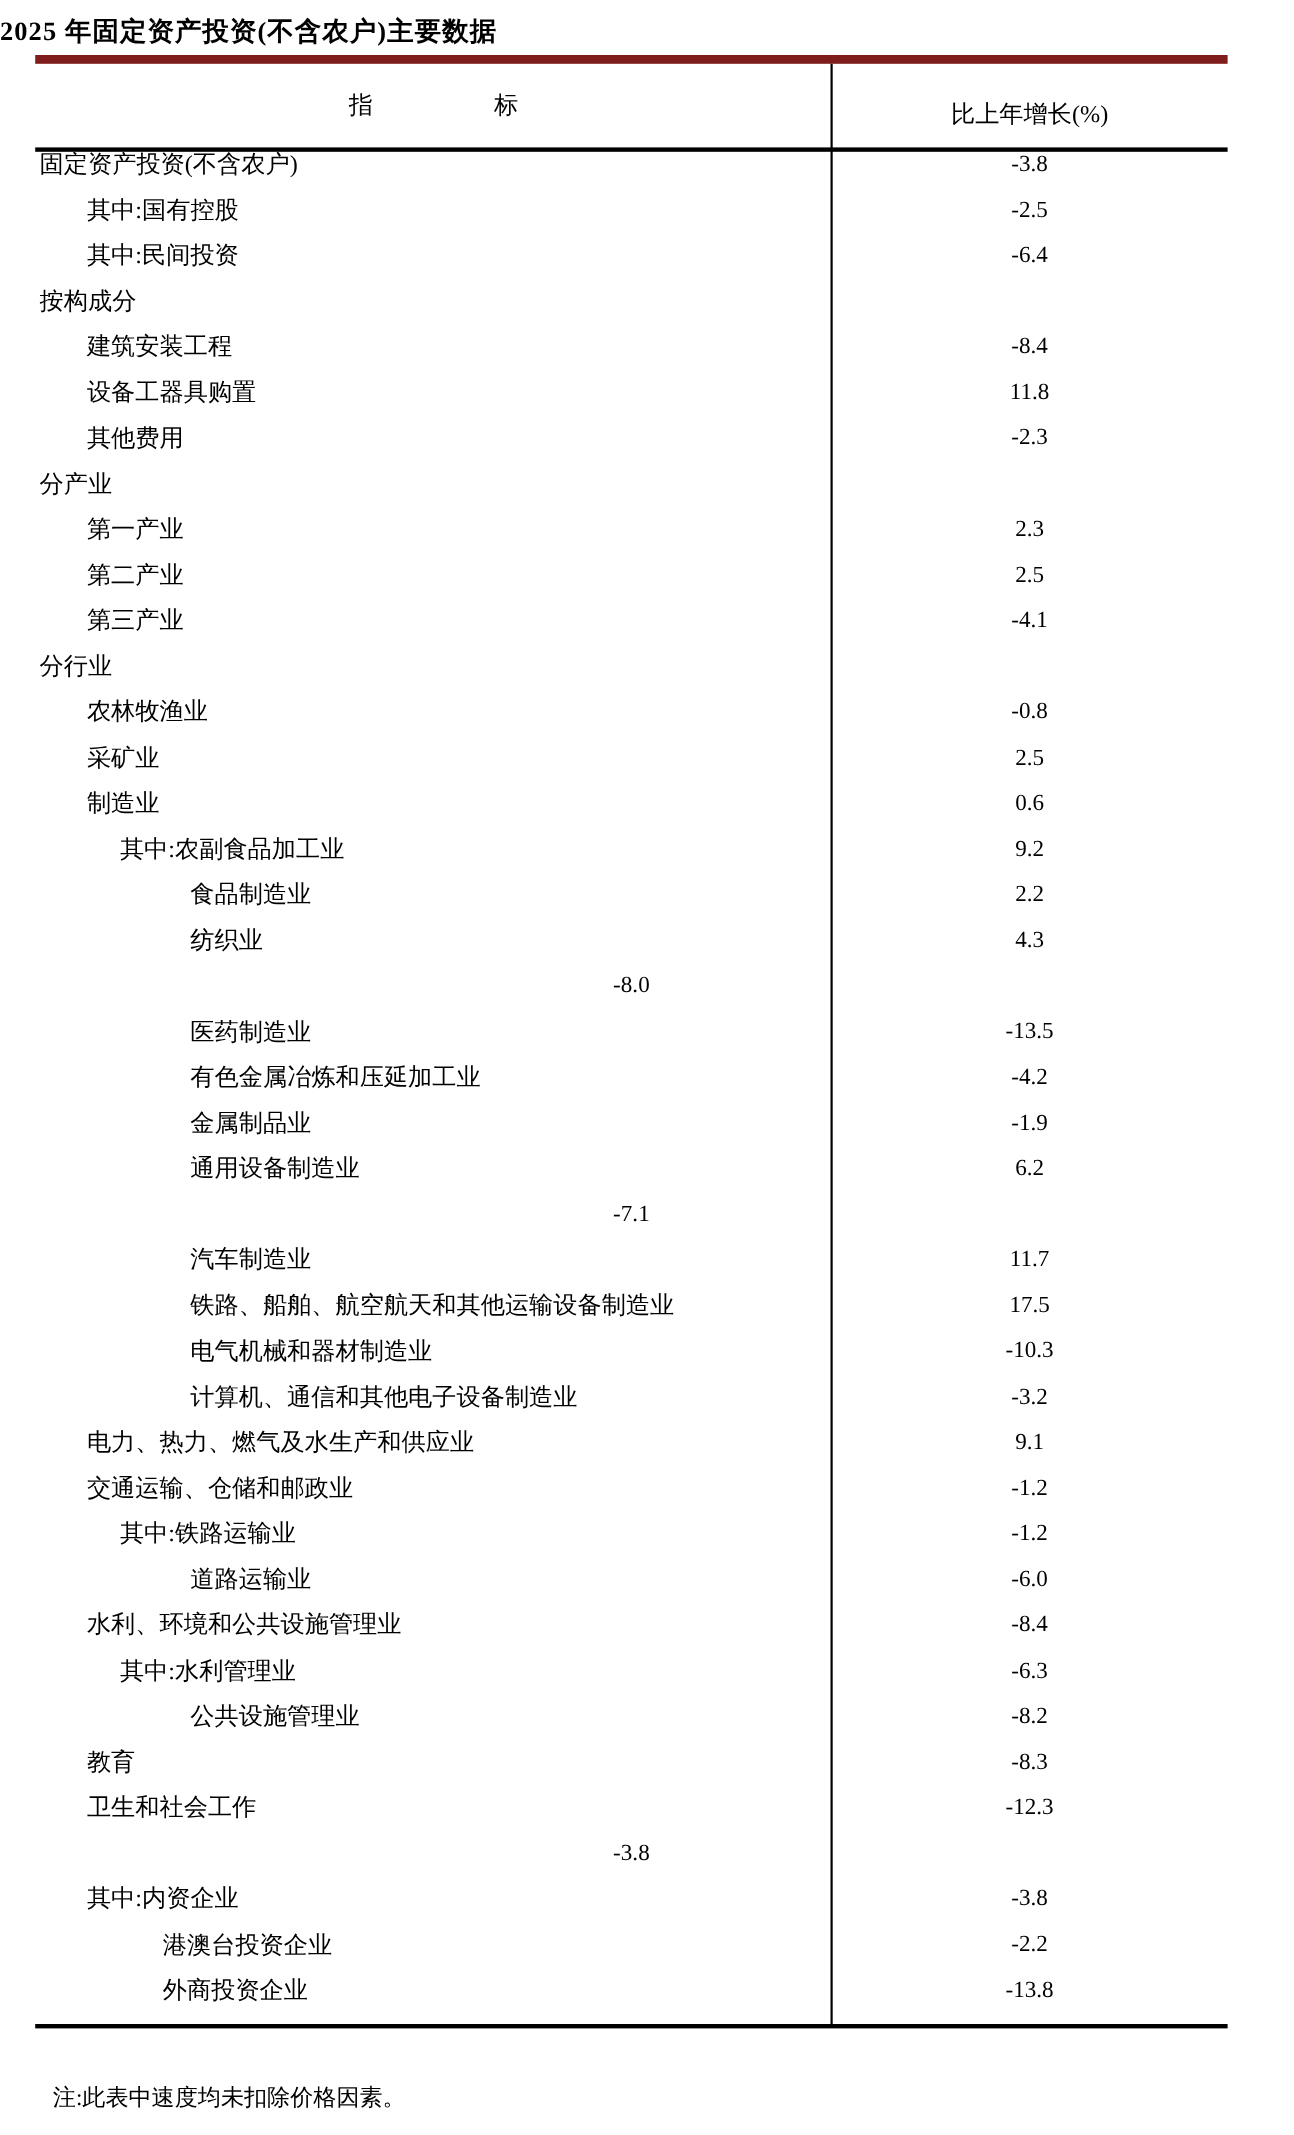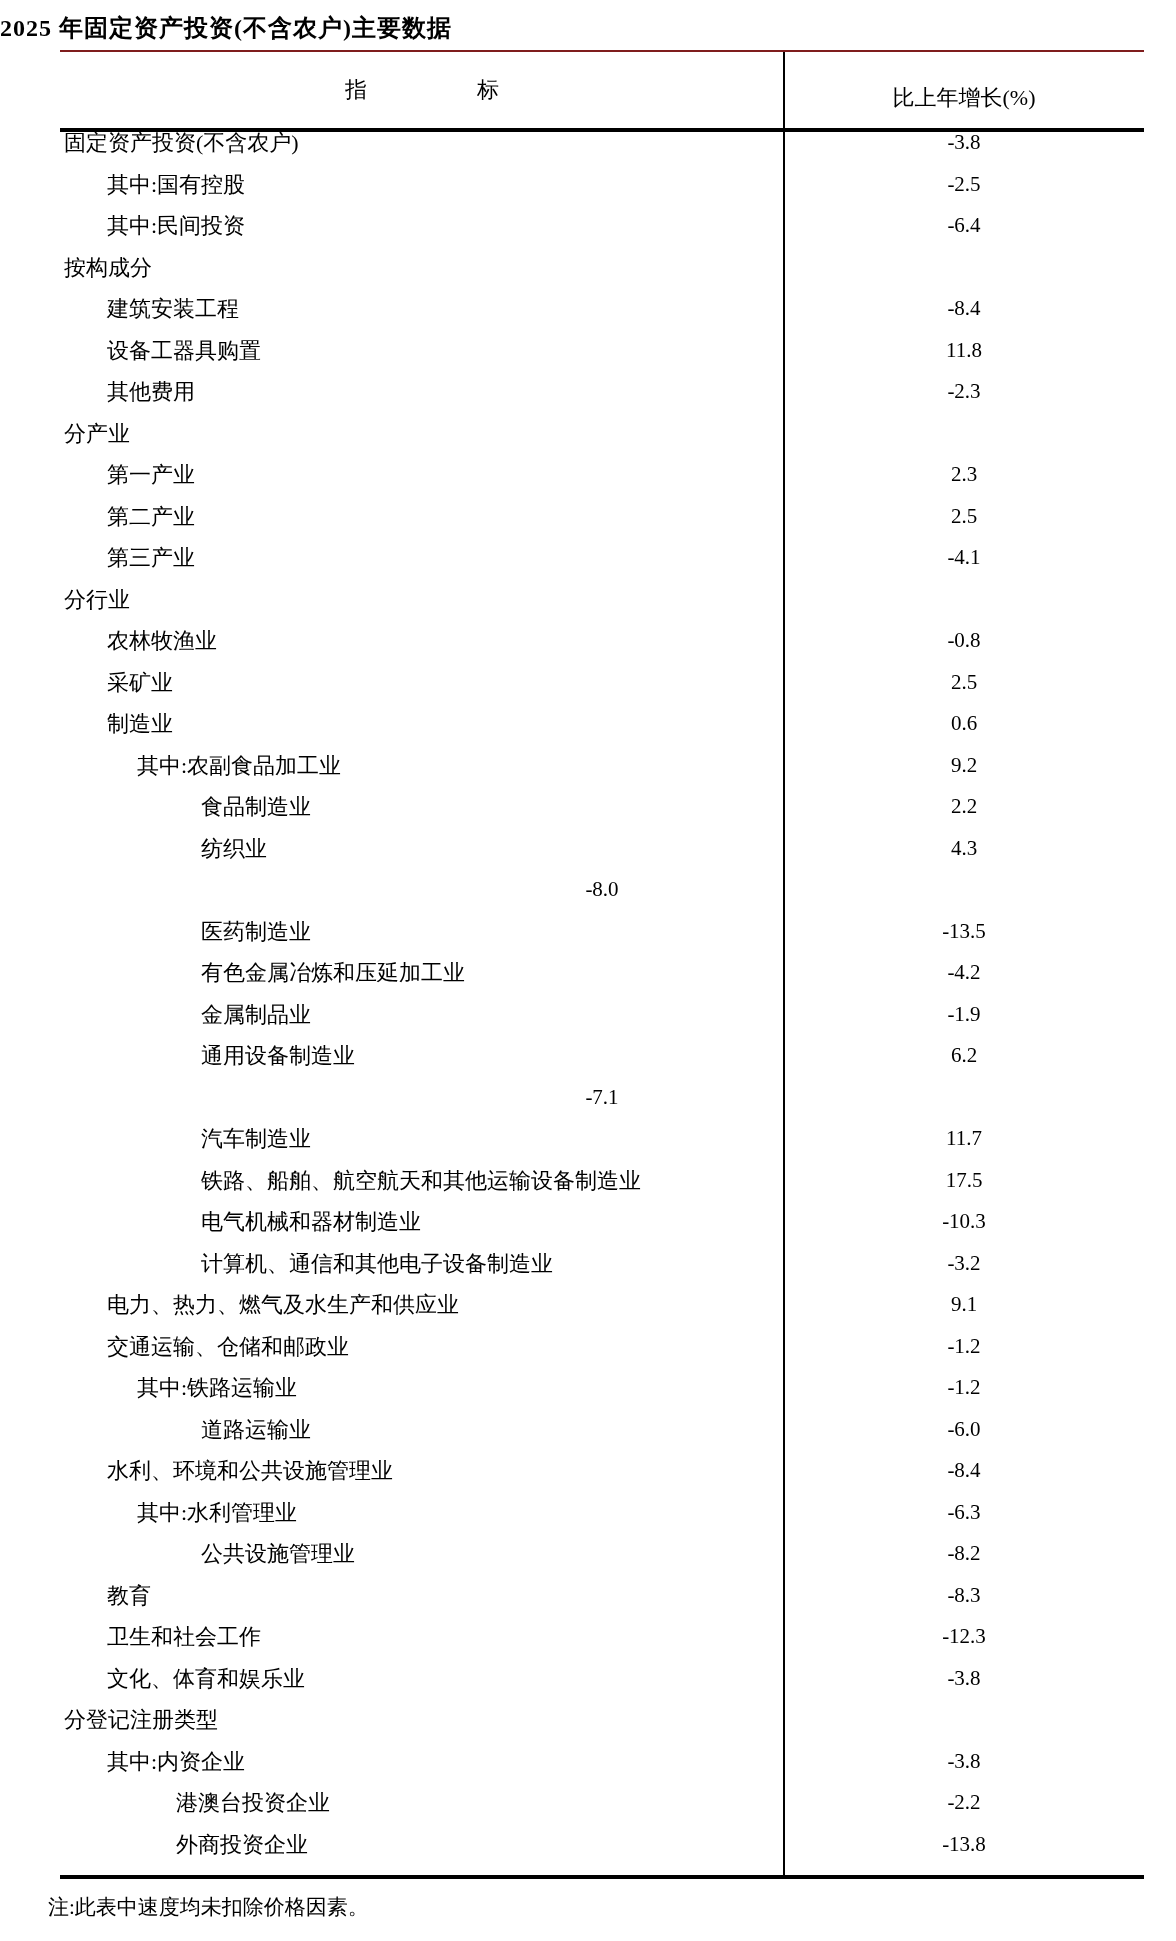--- a/index.html
+++ b/index.html
@@ -18,24 +18,24 @@
     left: 0;
     width: 100%;
     text-align: left;
     font-size: 24px;
     font-weight: bold;
     letter-spacing: 1px;
     white-space: pre;
   }
   .table {
     position: absolute;
-    left: 60px;
+    left: 32px;
     top: 50px;
     width: 1084px;
-    border-top: 2px solid #7f1d1d;
+    border-top: 8px solid #7f1d1d;
     border-bottom: 4px solid #000;
     box-sizing: content-box;
   }
   .vdivider {
     position: absolute;
     left: 723px;
     top: 0;
     bottom: 0;
     width: 2px;
     background: #000;
@@ -248,26 +248,21 @@
         </div>
         <div class="row lv1">
           <div class="label">教育</div>
           <div class="value">-8.3</div>
         </div>
         <div class="row lv1">
           <div class="label">卫生和社会工作</div>
           <div class="value">-12.3</div>
         </div>
         <div class="row lv1">
-          <div class="label">文化、体育和娱乐业</div>
           <div class="value">-3.8</div>
-        </div>
-        <div class="row lv0">
-          <div class="label">分登记注册类型</div>
-          <div class="value"></div>
         </div>
         <div class="row lv1">
           <div class="label">其中:内资企业</div>
           <div class="value">-3.8</div>
         </div>
         <div class="row lv3">
           <div class="label">港澳台投资企业</div>
           <div class="value">-2.2</div>
         </div>
         <div class="row lv3">

